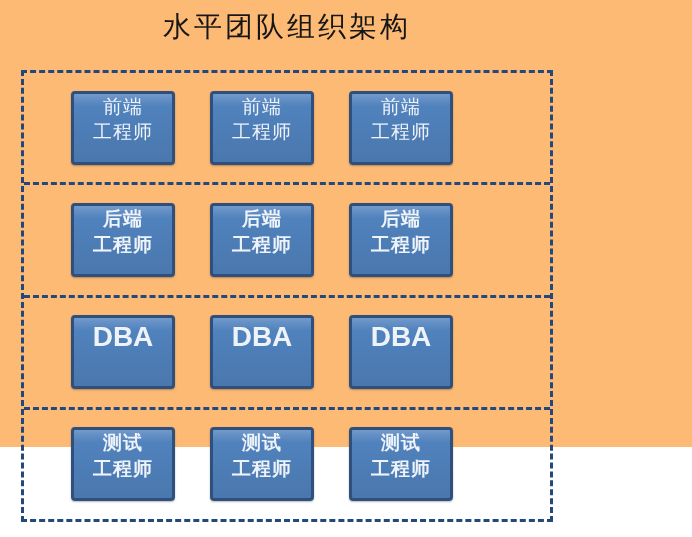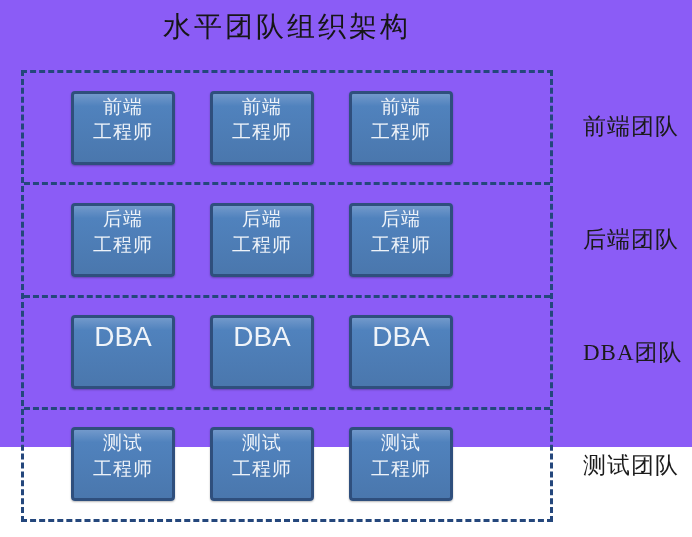--- a/index.html
+++ b/index.html
@@ -1,38 +1,38 @@
 <!DOCTYPE html>
 <html style="--box-fill: #4a77ad; --box-border: #2f4f7d; --box-text: #eef3f9; --dashed-line: #24477c; --label-text: #1b1b1b;"><head>
 <meta charset="utf-8">
 <style>
   html,body{margin:0;padding:0;background:#ffffff;}
   body{
     width:692px;height:537px;overflow:hidden;
     font-family:"Liberation Serif","DejaVu Serif",serif;
   }
-  .page{position:relative;width:692px;height:447px;background:#8b5cf6;}
+  .page{position:relative;width:692px;height:447px;background:#fdba74;}
 
   .title{
     position:absolute;left:21px;top:8px;width:532px;
     text-align:center;font-size:28px;letter-spacing:3px;
     color:#161616;white-space:nowrap;
   }
 
   .chart{
     position:absolute;left:21px;top:70px;width:532px;height:452px;
     box-sizing:border-box;
     border:3px dashed var(--dashed-line,#24477c);
     display:flex;flex-direction:column;
   }
   .row{
     flex:1;display:flex;align-items:center;
     padding-left:47px;gap:35px;box-sizing:border-box;
   }
-  .row + .row{border-top:3px dashed var(--dashed-line,#24477c);}
+  .row + .row{border-top:3px dashed var(--dashed-line,#24477c);font-weight:bold;}
 
   .box{
     flex:0 0 auto;width:104px;height:74px;box-sizing:border-box;
     display:flex;align-items:flex-start;justify-content:center;
     border:3px solid var(--box-border,#2f4f7d);
     border-radius:4px;
     background:linear-gradient(180deg,#7299cb 0%,#5082bd 18%,var(--box-fill,#4a77ad) 100%);
     box-shadow:0 1px 2px rgba(0,0,0,0.28);
   }
   .box-text{
@@ -108,27 +108,13 @@
         <div class="box">
     <span class="box-text">测试
 工程师</span>
   </div>
         <div class="box">
     <span class="box-text">测试
 工程师</span>
   </div>
       </div>
     </div>
-  <div class="labels" id="labels">
-      <div class="label-row">
-    <span class="team-label">前端团队</span>
-  </div>
-      <div class="label-row">
-    <span class="team-label">后端团队</span>
-  </div>
-      <div class="label-row">
-    <span class="team-label">DBA团队</span>
-  </div>
-      <div class="label-row">
-    <span class="team-label">测试团队</span>
-  </div>
-    </div>
 </div>
 
 </body></html>

